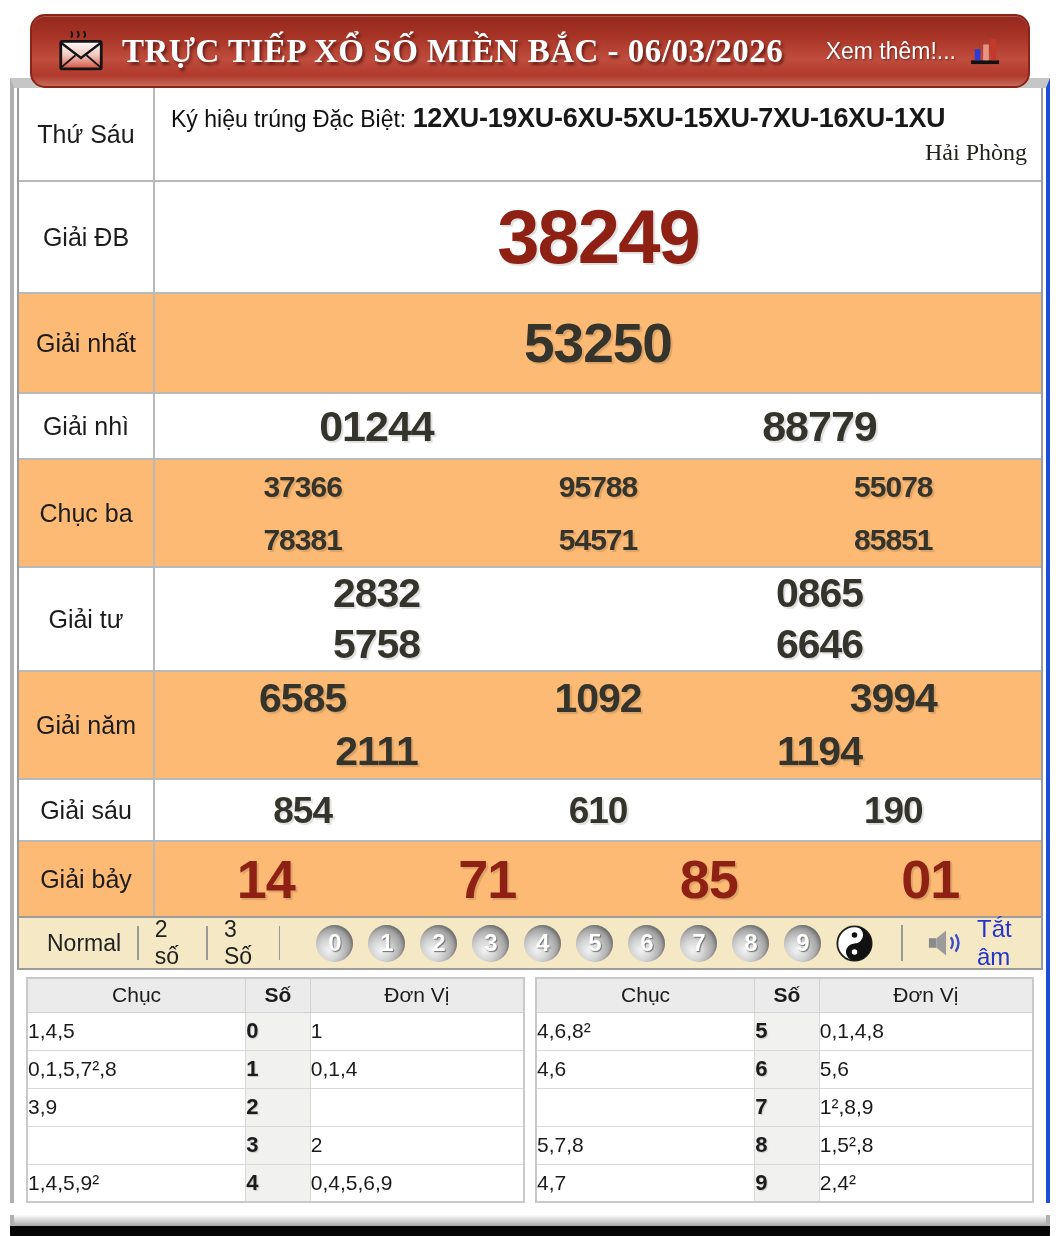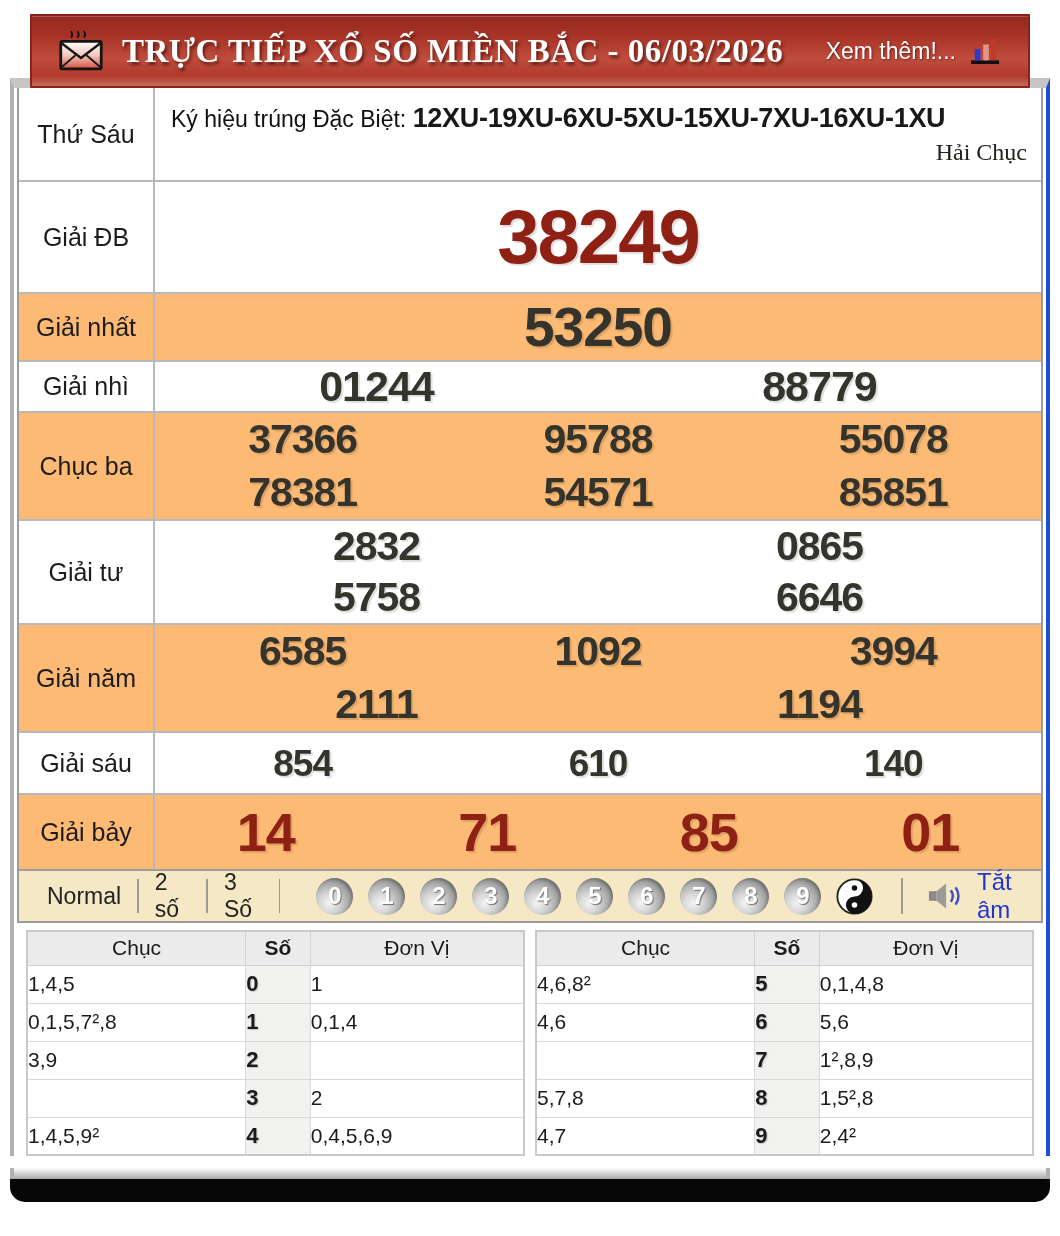--- a/index.html
+++ b/index.html
@@ -7,21 +7,21 @@
     --panel-cream:#f4e8c5;
     --link-blue:#2433cc;
   }
   *{box-sizing:border-box;margin:0;padding:0}
   body{background:#fff;font-family:"Liberation Sans",sans-serif;width:1060px}
   .widget{width:1040px;margin:14px auto 0;position:relative}
 
   
   .header-bar{
     height:74px;margin:0 20px -10px;position:relative;z-index:2;
-    border-radius:1px;border:2px solid #8a2318;
+    border-radius:15px;border:2px solid #8a2318;
     background:linear-gradient(180deg,#93281d 0%,#a83527 30%,#bf4c3c 62%,#b03a2c 85%,#c66a59 100%);
     display:flex;align-items:center;padding:0 26px;
     box-shadow:inset 0 1px 0 rgba(255,255,255,.22);
   }
   .header-title{
     font-family:"Liberation Serif",serif;font-weight:bold;font-size:33px;
     color:#fff;margin-left:18px;letter-spacing:.5px;white-space:nowrap;
     text-shadow:2px 3px 3px rgba(40,0,0,.55);
   }
   .header-spacer{flex:1}
@@ -44,23 +44,23 @@
   .province{position:absolute;right:14px;bottom:7px;font-family:"Liberation Serif",serif;font-size:24px;color:#22221c}
 
   .prize-row{display:grid;grid-template-columns:136px 1fr;border-top:2px solid #b9b9b9}
   .prize-row.alt{background:#fdba74}
   .prize-label{display:flex;align-items:center;justify-content:center;font-size:25px;color:#1c1c1c;border-right:2px solid #b9b9b9}
   .prize-nums{display:flex;flex-direction:column;justify-content:center}
   .num-line{display:flex;align-items:center;flex:1}
   .num{flex:1;text-align:center;font-weight:bold;color:#35342c;line-height:1;
        letter-spacing:-1px;text-shadow:2px 2px 1px rgba(0,0,0,.13)}
   .row-db .prize-nums{height:110px}      .row-db .num{font-size:76px;color:var(--accent-red);letter-spacing:-2px}
-  .row-first .prize-nums{height:66px}    .row-first .num{font-size:55px}
-  .row-second .prize-nums{height:49px}   .row-second .num{font-size:43px}
-  .row-third .prize-nums{height:106px}   .row-third .num{font-size:41px}
+  .row-first .prize-nums{height:98px}    .row-first .num{font-size:55px}
+  .row-second .prize-nums{height:64px}   .row-second .num{font-size:43px}
+  .row-third .prize-nums{height:106px}   .row-third .num{font-size:30px}
   .row-fourth .prize-nums{height:102px}  .row-fourth .num{font-size:41px}
   .row-fifth .prize-nums{height:106px}   .row-fifth .num{font-size:41px}
   .row-sixth .prize-nums{height:60px}    .row-sixth .num{font-size:37px}
   .row-seventh .prize-nums{height:74px}  .row-seventh .num{font-size:54px;color:var(--accent-red)}
 
   
   .controls{display:flex;align-items:center;height:52px;background:var(--panel-cream);
             border:2px solid #9c9c9c;border-top:none;padding:0 12px}
   .mode{font-size:23px;color:#222;padding:0 8px;margin:0 8px;cursor:pointer}
   .vsep{width:2px;height:34px;background:#9a9a9a}
@@ -123,21 +123,21 @@
   </div>
 
   <div class="body-frame">
 
     <div class="main-table">
 
       <div class="day-row">
         <div class="day-label">Thứ Sáu</div>
         <div class="sign-cell">
           <span>Ký hiệu trúng Đặc Biệt: </span><span class="sign-codes">12XU-19XU-6XU-5XU-15XU-7XU-16XU-1XU</span>
-          <span class="province">Hải Chục</span>
+          <span class="province">Hải Phòng</span>
         </div>
       </div>
 
       <div>
           <div class="prize-row row-db">
             <div class="prize-label">Giải ĐB</div>
             <div class="prize-nums">
               <div class="num-line">
                 <div class="num">38249</div>
               </div>
@@ -201,21 +201,21 @@
                 <div class="num">1194</div>
               </div>
             </div>
           </div>
           <div class="prize-row row-sixth">
             <div class="prize-label">Giải sáu</div>
             <div class="prize-nums">
               <div class="num-line">
                 <div class="num">854</div>
                 <div class="num">610</div>
-                <div class="num">140</div>
+                <div class="num">190</div>
               </div>
             </div>
           </div>
           <div class="prize-row row-seventh alt">
             <div class="prize-label">Giải bảy</div>
             <div class="prize-nums">
               <div class="num-line">
                 <div class="num">14</div>
                 <div class="num">71</div>
                 <div class="num">85</div>

